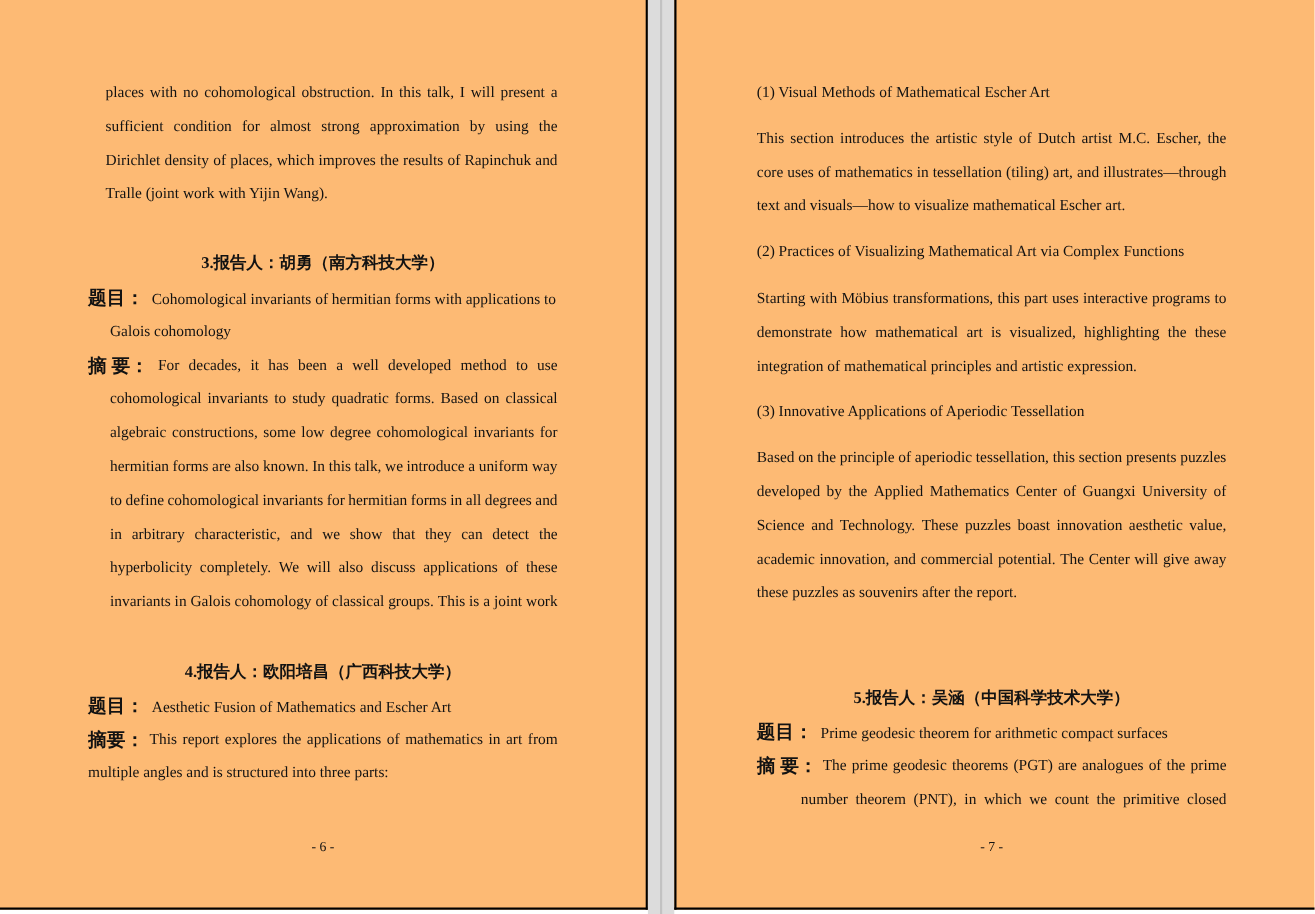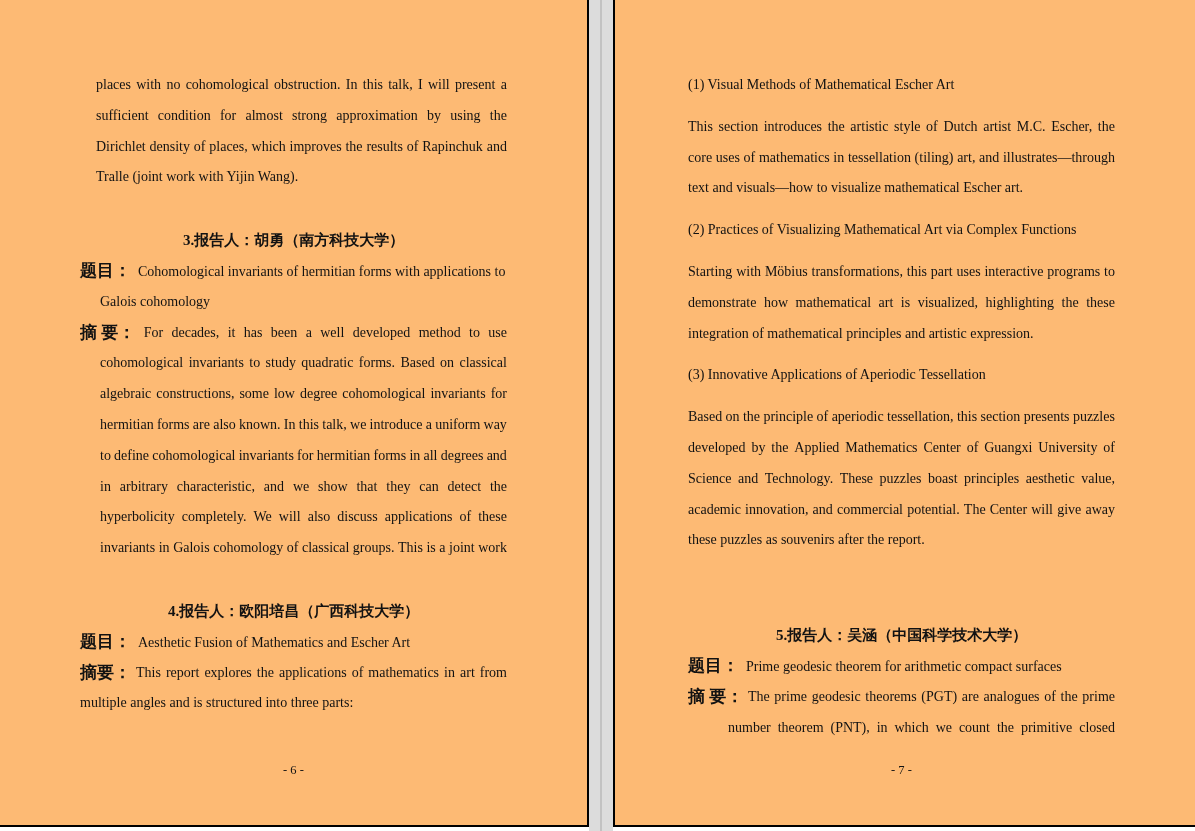--- a/index.html
+++ b/index.html
@@ -366,21 +366,21 @@
           <span>University</span>
           <span>of</span>
         </div>
         <div class="jline">
           <span>Science</span>
           <span>and</span>
           <span>Technology.</span>
           <span>These</span>
           <span>puzzles</span>
           <span>boast</span>
-          <span>principles</span>
+          <span>innovation</span>
           <span>aesthetic</span>
           <span>value,</span>
         </div>
         <div class="jline">
           <span>academic</span>
           <span>innovation,</span>
           <span>and</span>
           <span>commercial</span>
           <span>potential.</span>
           <span>The</span>

